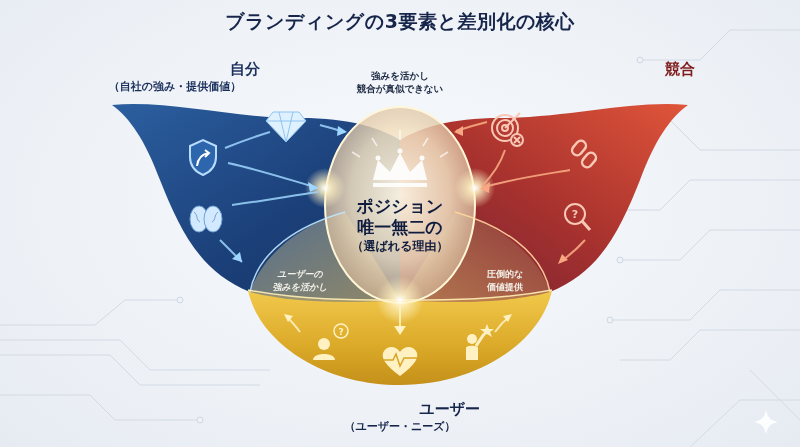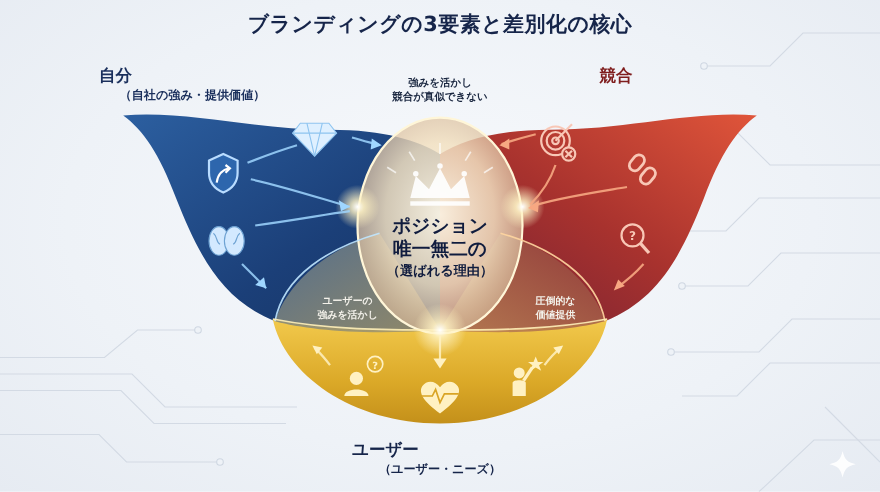--- a/index.html
+++ b/index.html
@@ -7,21 +7,21 @@
     width:800px; height:447px; overflow:hidden; position:relative;
     background: radial-gradient(ellipse at 50% 45%, #f7f9fc 0%, #eef2f7 60%, #e6ebf2 100%);
     font-family: "DejaVu Sans", "Liberation Sans", sans-serif;
   }
   .abs { position:absolute; }
   svg.main { position:absolute; left:0; top:0; }
   .title {
     left:0; width:800px; top:9px; text-align:center;
     font-size:19px; font-weight:bold; color:#16254a; letter-spacing:0.5px;
   }
-  .lbl-head { font-weight:bold; font-size:15px; text-align:left; }
+  .lbl-head { font-weight:bold; font-size:15px; text-align:right; }
   .lbl-sub  { font-weight:bold; font-size:11px; text-align:center; }
   .note { font-size:9.5px; font-weight:bold; text-align:center; line-height:13px; }
   .center-main { font-size:17px; font-weight:bold; color:#101c3e; text-align:center; line-height:21px; }
   .center-sub { font-size:12px; font-weight:bold; color:#101c3e; text-align:center; }
   .inner-note { font-size:9px; color:#f3f1ea; text-align:center; line-height:13px; font-weight:bold; }
 </style>
 </head>
 <body>
 
 <svg class="main" width="800" height="447" viewBox="0 0 800 447">
@@ -223,21 +223,21 @@
   <div>強みを活かし</div>
   <div>競合が真似できない</div>
 </div>
 
 <div class="abs" style="left:330px; top:196px; width:140px;">
   <div class="center-main">ポジション</div>
   <div class="center-main">唯一無二の</div>
   <div class="center-sub">（選ばれる理由）</div>
 </div>
 
-<div class="abs inner-note" style="left:276px; top:268px; width:80px;">
+<div class="abs inner-note" style="left:260px; top:268px; width:80px;font-style:italic;">
   <div>ユーザーの</div>
   <div>強みを活かし</div>
 </div>
 <div class="abs inner-note" style="left:470px; top:268px; width:70px;">
   <div>圧倒的な</div>
   <div>価値提供</div>
 </div>
 
 <div class="abs" style="left:320px; top:400px; width:160px;">
   <div class="lbl-head" style="color:#16254a;">ユーザー</div>

